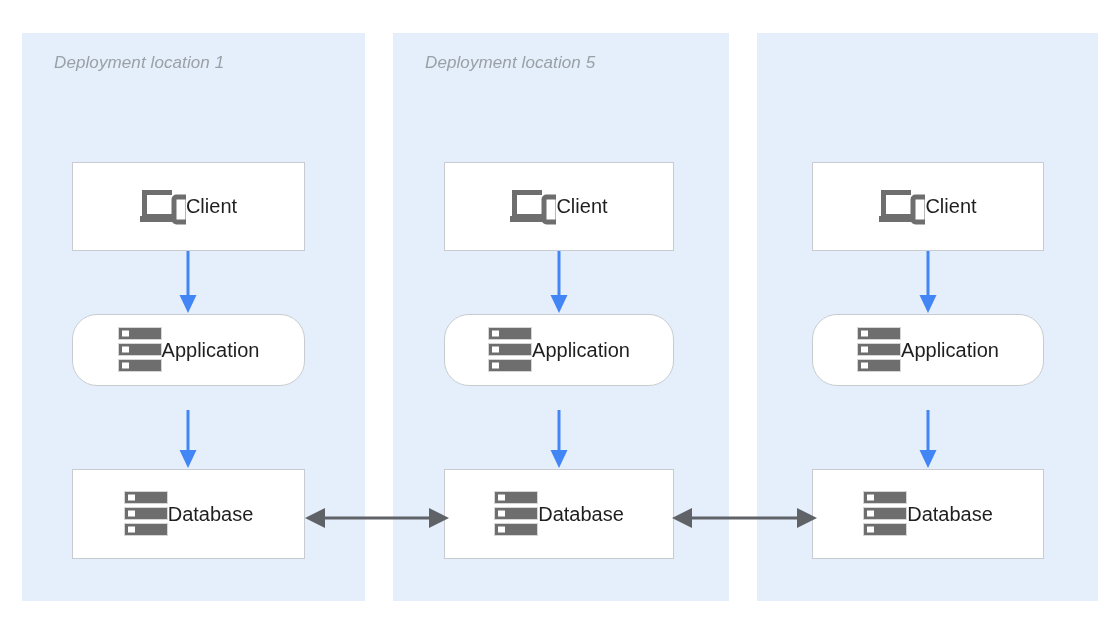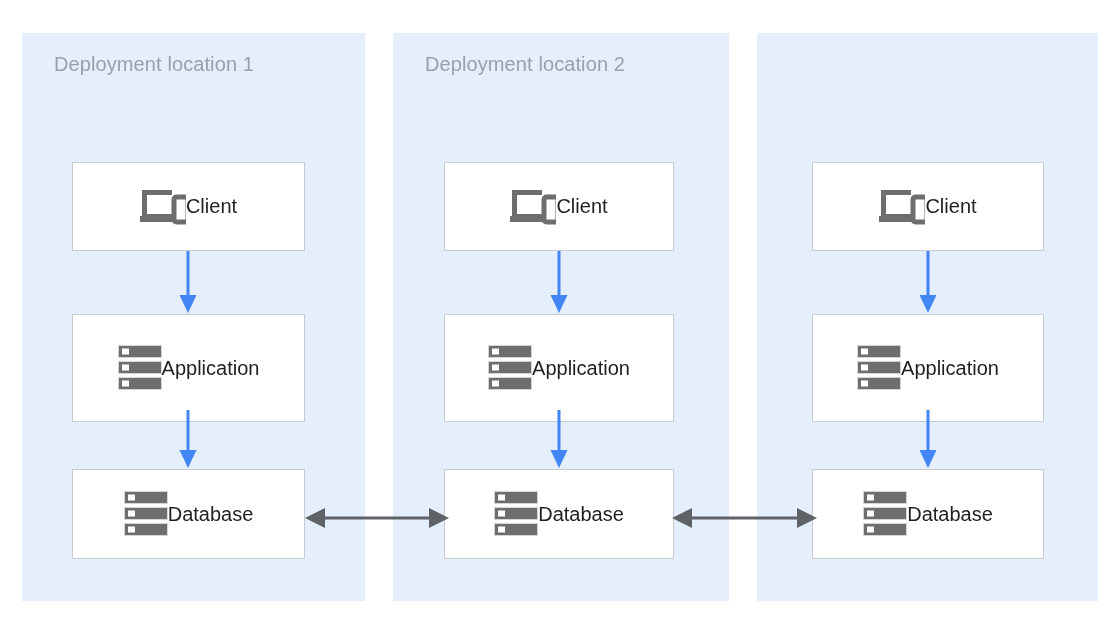--- a/index.html
+++ b/index.html
@@ -27,24 +27,25 @@
     background: #e5effb;
   }
   .panel-1 { left: 22px;  width: 343px; }
   .panel-2 { left: 393px; width: 336px; }
   .panel-3 { left: 757px; width: 341px; }
 
   .panel-title {
     position: absolute;
     top: 20px;
     left: 32px;
-    font-size: 20px;
+    font-size: 17px;
     color: #9aa0a6;
     letter-spacing: 0.1px;
     white-space: nowrap;
+    font-style: italic;
   }
 
   
   .node {
     position: absolute;
     background: #ffffff;
     border: 1px solid #c8ccd0;
     box-sizing: border-box;
     display: flex;
     align-items: center;
@@ -55,21 +56,21 @@
     align-items: center;
   }
   .node-label {
     font-size: 20px;
     color: #1f1f1f;
     white-space: nowrap;
   }
 
   
   .row-client { top: 129px; height: 89px; }
-  .row-app    { top: 281px; height: 108px; }
+  .row-app    { top: 281px; height: 72px; border-radius: 25px; }
   .row-db     { top: 436px; height: 90px; text-align: center; }
 
   
   .panel-1 .node { left: 50px;  width: 233px; }
   .panel-2 .node { left: 51px;  width: 230px; }
   .panel-3 .node { left: 55px;  width: 232px; }
 
   
   .icon {
     display: block;
@@ -166,21 +167,21 @@
               <rect x="4" y="35.5" width="7" height="6" fill="#ffffff"></rect>
             </g>
           </svg>
         </span>
         <span class="node-label">Database</span>
       </div>
     </div>
   </div>
 
   <div class="panel panel-2">
-    <div class="panel-title">Deployment location 2</div>
+    <div class="panel-title">Deployment location 5</div>
 
     <div class="node row-client">
       <div class="node-inner">
         <span class="icon">
           <svg width="46" height="38" viewBox="0 0 46 38" aria-hidden="true">
             <path fill="#6e6e6e" d="M2 2 h30 v5 H7 v19 h25 v5 H2 z"></path>
             <rect x="0" y="28" width="34" height="6" fill="#6e6e6e"></rect>
             <rect x="34" y="9" width="14" height="25" rx="2.5" fill="none" stroke="#6e6e6e" stroke-width="5"></rect>
           </svg>
         </span>

